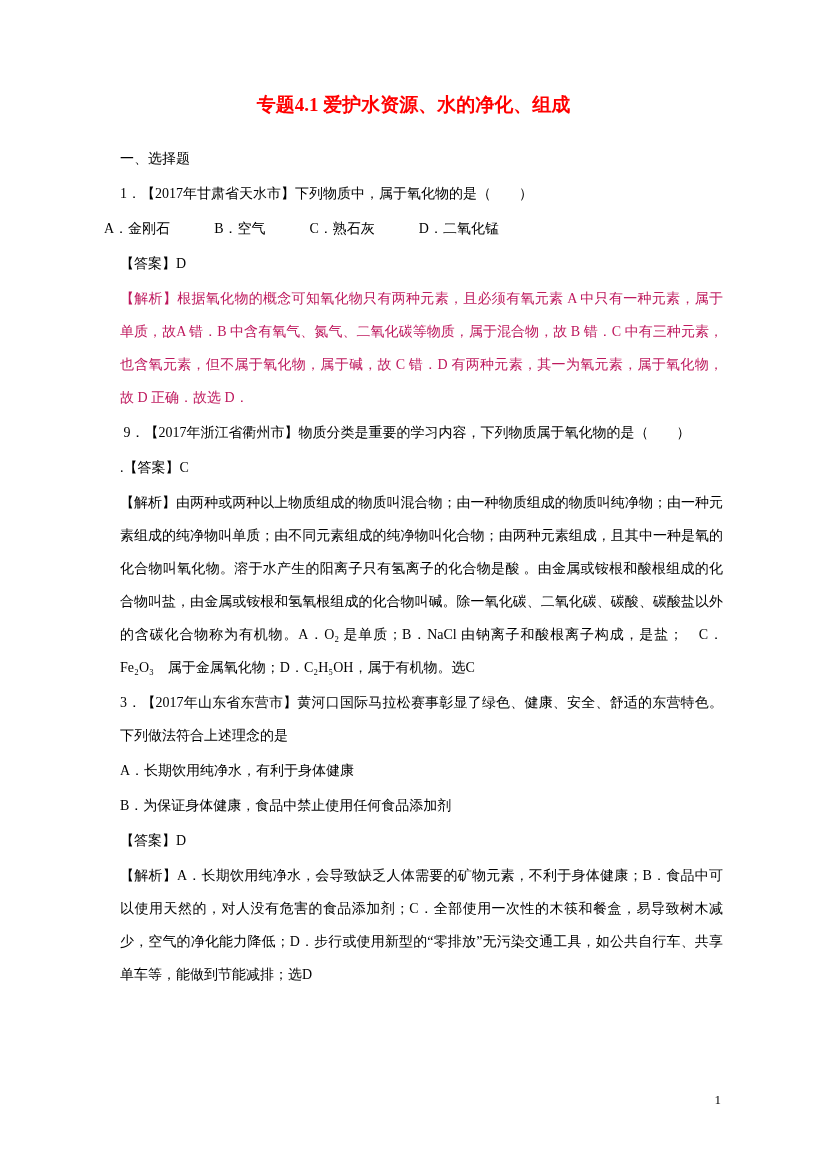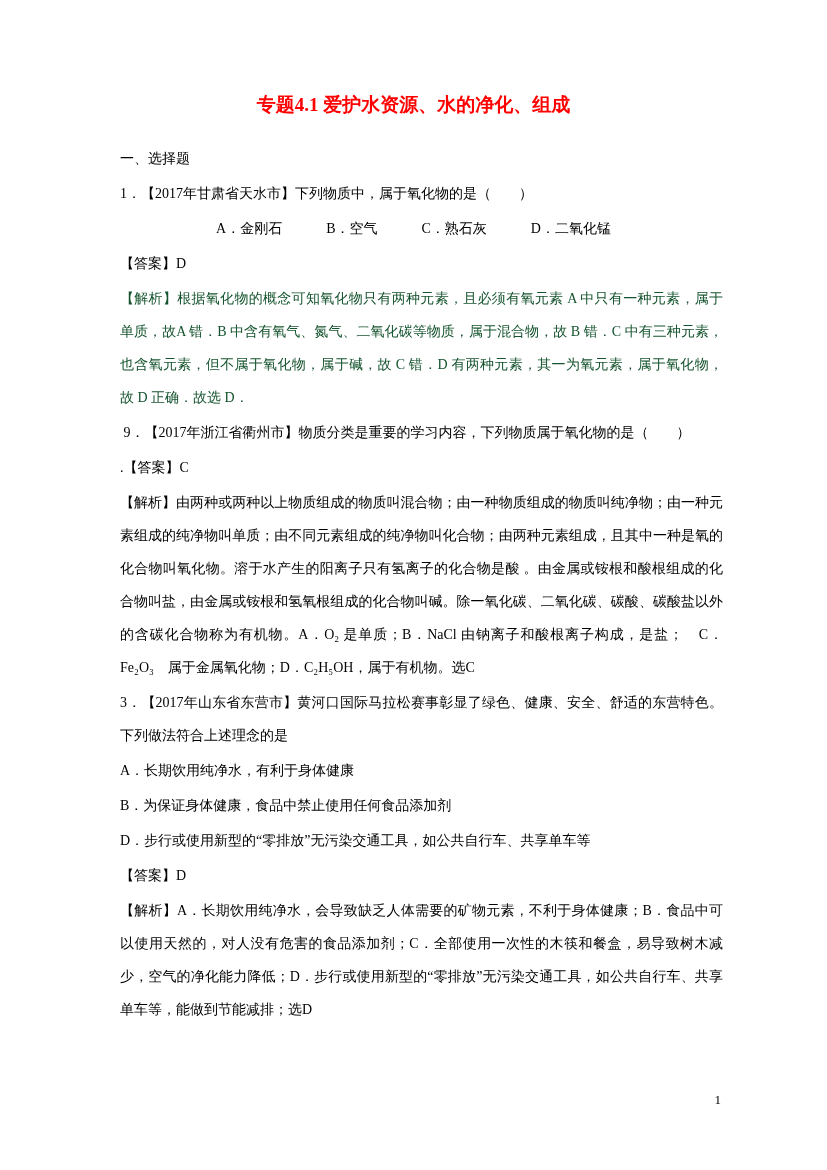--- a/index.html
+++ b/index.html
@@ -28,28 +28,27 @@
     font-size: 14px;
     line-height: 33px;
     text-align: justify;
     white-space: pre-wrap;
   }
   .options-row {
     display: flex;
     flex-wrap: wrap;
     column-gap: 44px;
     margin: 0 0 2px 0;
-    justify-content: center;
   }
   .options-row .opt {
     font-size: 14px;
     line-height: 33px;
     white-space: pre;
   }
-  .analysis-red { color: #14532d; }
+  .analysis-red { color: #be185d; }
   .page-number {
     position: absolute;
     right: 74px;
     bottom: 62px;
     font-size: 13px;
     line-height: 16px;
     color: #000000;
   }
 </style>
 </head>
@@ -71,19 +70,18 @@
   <p class="para">【答案】D</p>
   <p class="para analysis-red">【解析】根据氧化物的概念可知氧化物只有两种元素，且必须有氧元素 A 中只有一种元素，属于单质，故A 错．B 中含有氧气、氮气、二氧化碳等物质，属于混合物，故 B 错．C 中有三种元素，也含氧元素，但不属于氧化物，属于碱，故 C 错．D 有两种元素，其一为氧元素，属于氧化物，故 D 正确．故选 D．</p>
 
   <p class="para"> 9．【2017年浙江省衢州市】物质分类是重要的学习内容，下列物质属于氧化物的是（　　）</p>
   <p class="para">.【答案】C</p>
   <p class="para">【解析】由两种或两种以上物质组成的物质叫混合物；由一种物质组成的物质叫纯净物；由一种元素组成的纯净物叫单质；由不同元素组成的纯净物叫化合物；由两种元素组成，且其中一种是氧的化合物叫氧化物。溶于水产生的阳离子只有氢离子的化合物是酸 。由金属或铵根和酸根组成的化合物叫盐，由金属或铵根和氢氧根组成的化合物叫碱。除一氧化碳、二氧化碳、碳酸、碳酸盐以外的含碳化合物称为有机物。A．O₂ 是单质；B．NaCl 由钠离子和酸根离子构成，是盐；　C．Fe₂O₃　属于金属氧化物；D．C₂H₅OH，属于有机物。选C</p>
 
   <p class="para">3．【2017年山东省东营市】黄河口国际马拉松赛事彰显了绿色、健康、安全、舒适的东营特色。下列做法符合上述理念的是</p>
   <p class="para">A．长期饮用纯净水，有利于身体健康</p>
   <p class="para">B．为保证身体健康，食品中禁止使用任何食品添加剂</p>
-  <p class="para">D．步行或使用新型的“零排放”无污染交通工具，如公共自行车、共享单车等</p>
   <p class="para">【答案】D</p>
   <p class="para">【解析】A．长期饮用纯净水，会导致缺乏人体需要的矿物元素，不利于身体健康；B．食品中可以使用天然的，对人没有危害的食品添加剂；C．全部使用一次性的木筷和餐盒，易导致树木减少，空气的净化能力降低；D．步行或使用新型的“零排放”无污染交通工具，如公共自行车、共享单车等，能做到节能减排；选D</p>
 
   <div class="page-number">1</div>
 
 </div>
 
 </body></html>

